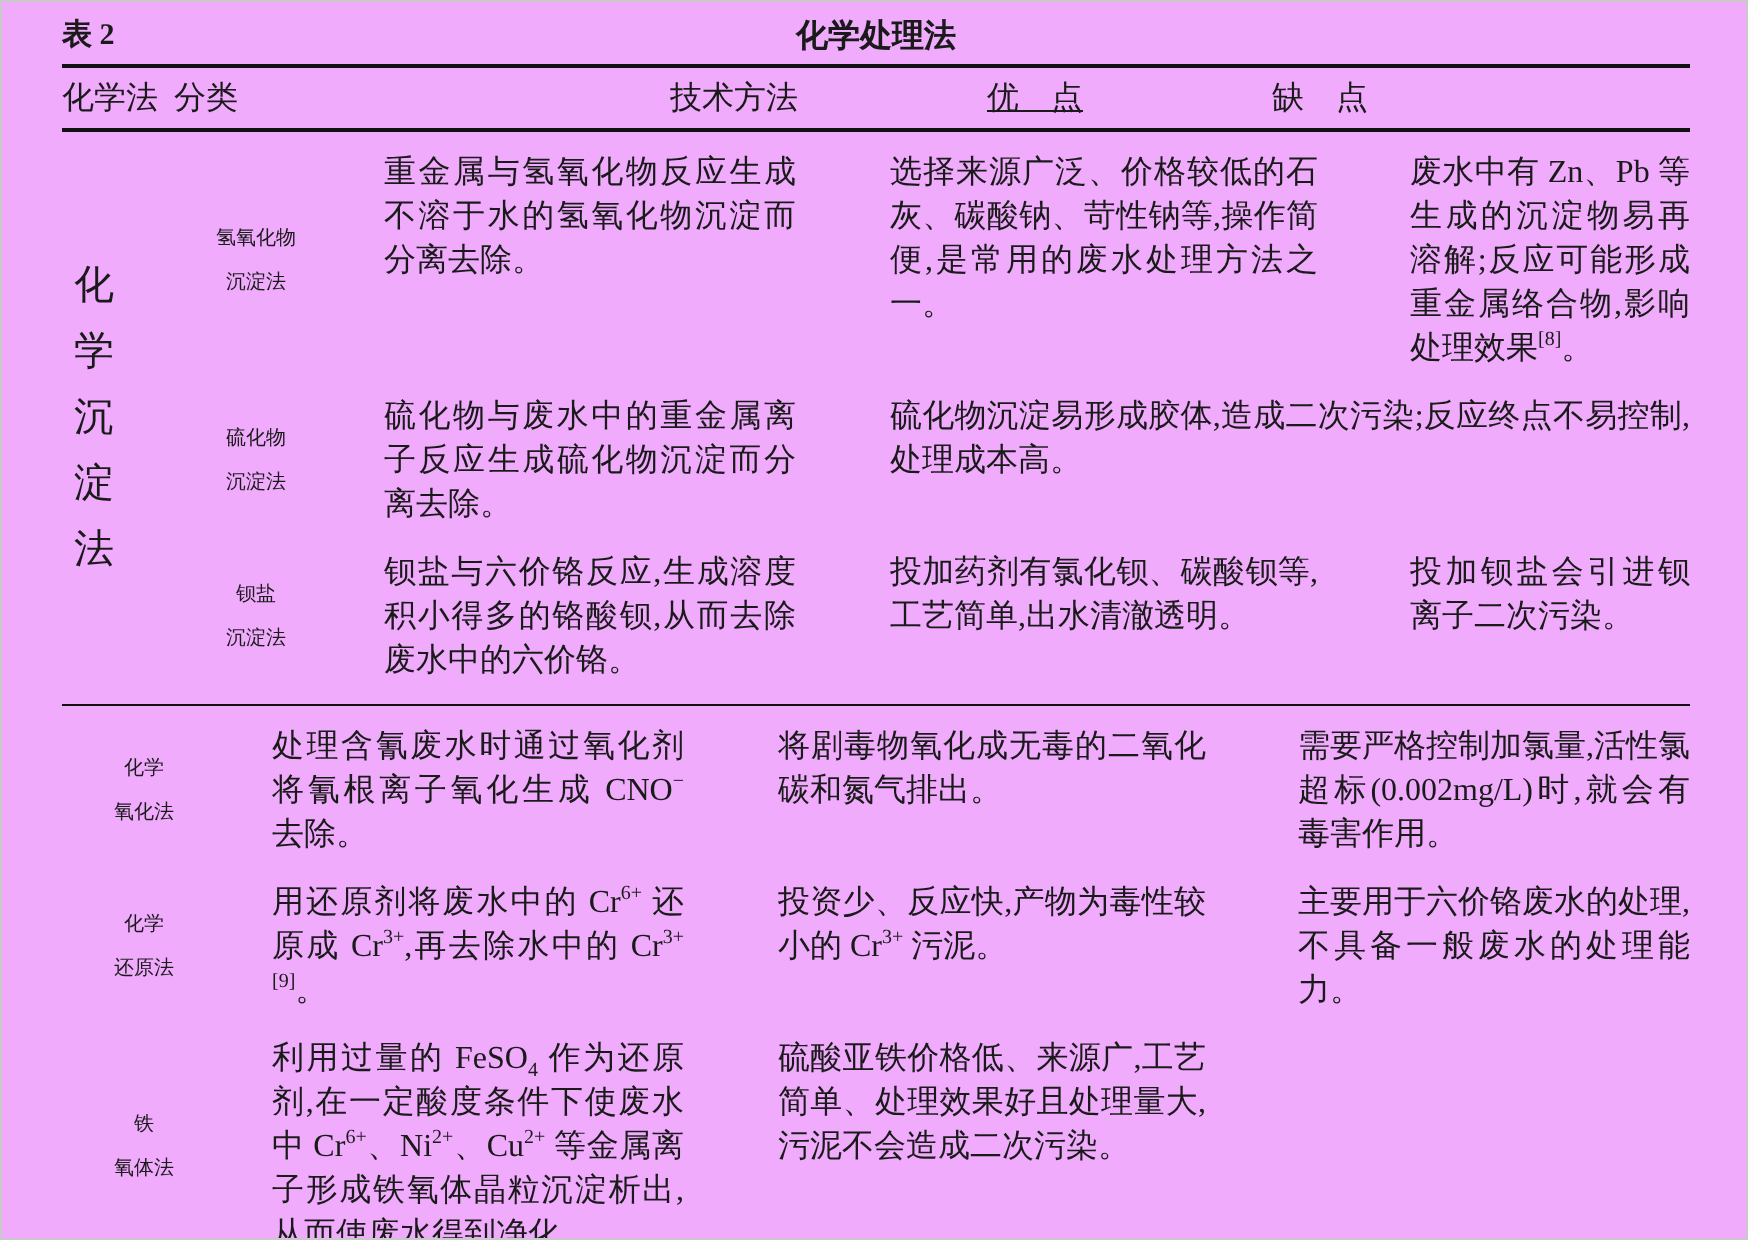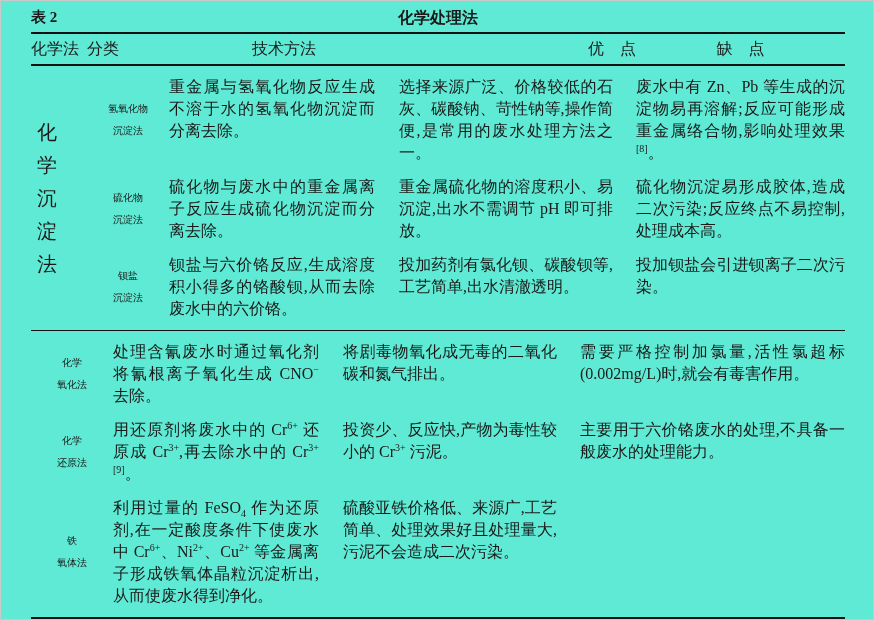--- a/index.html
+++ b/index.html
@@ -1,21 +1,21 @@
 <!DOCTYPE html>
 <html><head>
 <meta charset="utf-8">
 <style>
   html,body{margin:0;padding:0;background:#fff;}
   .canvas{
     position:relative;
     width:874px;height:620px;
     box-sizing:border-box;
     border:1px solid #c9c9c9;
-    background:#5eead4;
+    background:#f0abfc;
     font-family:"Liberation Serif","DejaVu Serif",serif;
     color:#1a1a1a;
     padding:0 28px 0 30px;
     overflow:hidden;
   }
   
   .titlebar{position:relative;height:24px;padding-top:7px;}
   .tlabel{font-weight:bold;font-size:15px;}
   .ttitle{
     position:absolute;left:0;right:0;top:7px;
@@ -23,23 +23,23 @@
   }
   .rule{border:none;margin:0;}
   .rule-top{border-top:2.5px solid #111;}
   .rule-head{border-top:2px solid #111;}
   .rule-mid{border-top:1.5px solid #111;}
   .rule-bottom{border-top:2.5px solid #111;}
   
   .thead{display:flex;align-items:center;height:30px;font-size:16px;}
   .h-method{width:56px;text-align:left;}
   .h-cat{width:82px;}
-  .h-tech{width:230px;text-align:center;}
-  .h-adv{width:237px;text-align:right;}
-  .h-dis{flex:1;text-align:center;}
+  .h-tech{width:230px;text-align:right;}
+  .h-adv{width:237px;text-align:center;text-decoration:underline;}
+  .h-dis{flex:1;}
   
   .tsection{display:flex;padding:4px 0;}
   .method-cell{width:56px;display:flex;align-items:center;justify-content:flex-start;}
   .vtext{
     display:block;width:18px;margin-left:6px;
     font-size:20px;line-height:33px;
     word-break:break-all;text-align:center;
   }
   .rows{flex:1;display:flex;flex-direction:column;}
   .trow{display:flex;padding:6px 0;}
@@ -47,20 +47,21 @@
     width:82px;display:flex;align-items:center;justify-content:center;
     text-align:center;white-space:pre-line;
     font-size:10px;line-height:22px;
   }
   .cell-tech{width:230px;padding-right:24px;box-sizing:border-box;}
   .cell-adv{width:237px;padding-right:23px;box-sizing:border-box;}
   .cell-dis{flex:1;}
   .cell-tech,.cell-adv,.cell-dis{
     font-size:16px;line-height:22px;
     text-align:justify;
+    margin-left:23px;
   }
   .cell-tech sup,.cell-adv sup,.cell-dis sup{font-size:10px;line-height:0;}
   .cell-tech sub,.cell-adv sub,.cell-dis sub{font-size:10px;line-height:0;}
 </style>
 </head>
 <body>
 
 <div class="canvas">
 
   <div class="titlebar">
@@ -89,21 +90,20 @@
         <div class="cell-cat">氢氧化物
 沉淀法</div>
         <div class="cell-tech">重金属与氢氧化物反应生成不溶于水的氢氧化物沉淀而分离去除。</div>
         <div class="cell-adv">选择来源广泛、价格较低的石灰、碳酸钠、苛性钠等,操作简便,是常用的废水处理方法之一。</div>
         <div class="cell-dis">废水中有 Zn、Pb 等生成的沉淀物易再溶解;反应可能形成重金属络合物,影响处理效果<sup>[8]</sup>。</div>
       </div>
       <div class="trow">
         <div class="cell-cat">硫化物
 沉淀法</div>
         <div class="cell-tech">硫化物与废水中的重金属离子反应生成硫化物沉淀而分离去除。</div>
-        <div class="cell-adv">重金属硫化物的溶度积小、易沉淀,出水不需调节 pH 即可排放。</div>
         <div class="cell-dis">硫化物沉淀易形成胶体,造成二次污染;反应终点不易控制,处理成本高。</div>
       </div>
       <div class="trow">
         <div class="cell-cat">钡盐
 沉淀法</div>
         <div class="cell-tech">钡盐与六价铬反应,生成溶度积小得多的铬酸钡,从而去除废水中的六价铬。</div>
         <div class="cell-adv">投加药剂有氯化钡、碳酸钡等,工艺简单,出水清澈透明。</div>
         <div class="cell-dis">投加钡盐会引进钡离子二次污染。</div>
       </div>
     </div>

